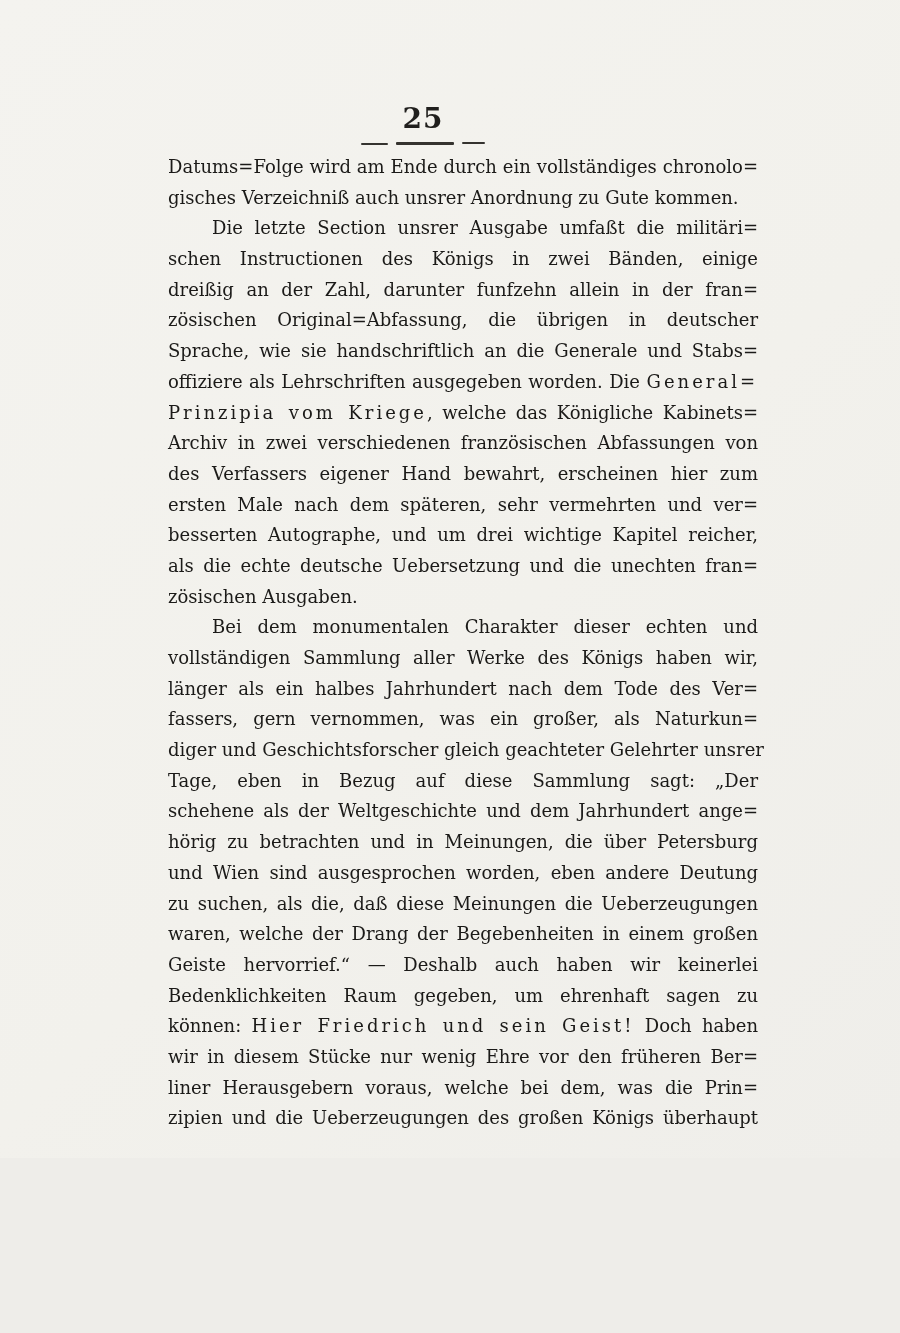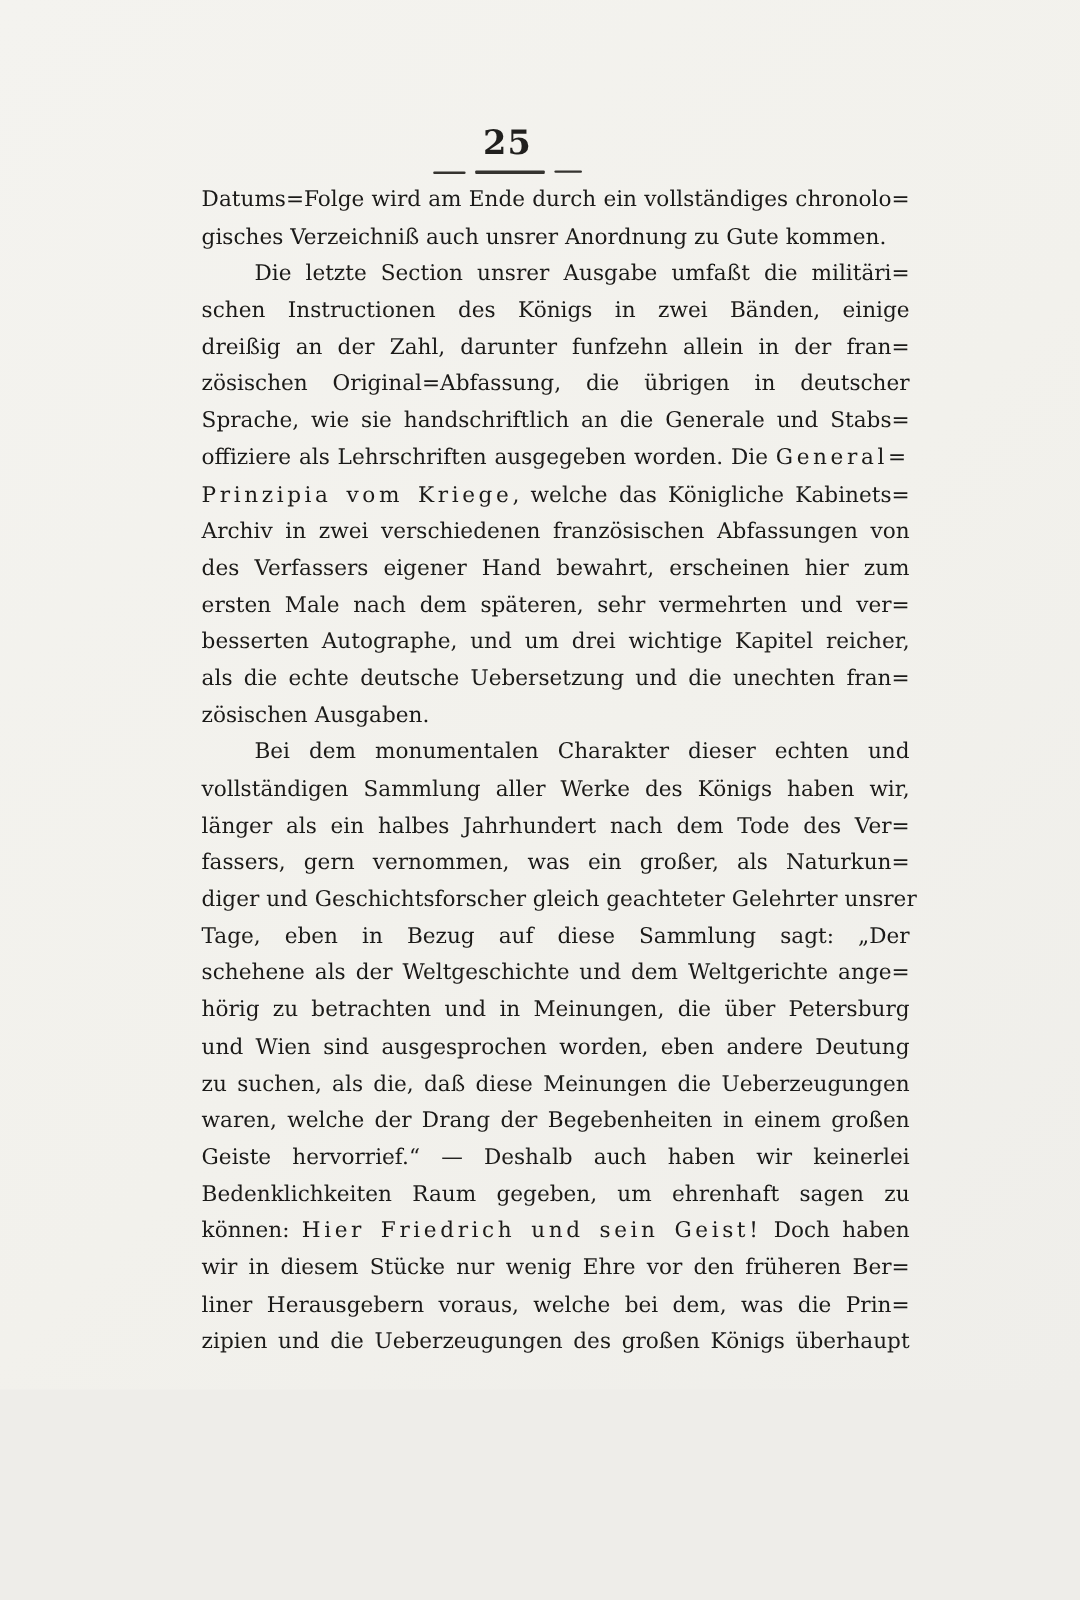--- a/index.html
+++ b/index.html
@@ -86,21 +86,21 @@
       <div class="line"><span>ersten Male nach dem späteren, sehr vermehrten und ver=</span></div>
       <div class="line"><span>besserten Autographe, und um drei wichtige Kapitel reicher,</span></div>
       <div class="line"><span>als die echte deutsche Uebersetzung und die unechten fran=</span></div>
       <div class="line para-end"><span>zösischen Ausgaben.</span></div>
       <div class="line indent"><span>Bei dem monumentalen Charakter dieser echten und</span></div>
       <div class="line"><span>vollständigen Sammlung aller Werke des Königs haben wir,</span></div>
       <div class="line"><span>länger als ein halbes Jahrhundert nach dem Tode des Ver=</span></div>
       <div class="line"><span>fassers, gern vernommen, was ein großer, als Naturkun=</span></div>
       <div class="line"><span>diger und Geschichtsforscher gleich geachteter Gelehrter unsrer</span></div>
       <div class="line"><span>Tage, eben in Bezug auf diese Sammlung sagt: „Der</span></div>
-      <div class="line"><span>schehene als der Weltgeschichte und dem Weltgerichte ange=</span></div>
+      <div class="line"><span>schehene als der Weltgeschichte und dem Jahrhundert ange=</span></div>
       <div class="line"><span>hörig zu betrachten und in Meinungen, die über Petersburg</span></div>
       <div class="line"><span>und Wien sind ausgesprochen worden, eben andere Deutung</span></div>
       <div class="line"><span>zu suchen, als die, daß diese Meinungen die Ueberzeugungen</span></div>
       <div class="line"><span>waren, welche der Drang der Begebenheiten in einem großen</span></div>
       <div class="line"><span>Geiste hervorrief.“ — Deshalb auch haben wir keinerlei</span></div>
       <div class="line"><span>Bedenklichkeiten Raum gegeben, um ehrenhaft sagen zu</span></div>
       <div class="line"><span>können: </span><span class="gesperrt">Hier Friedrich und sein Geist!</span><span> Doch haben</span></div>
       <div class="line"><span>wir in diesem Stücke nur wenig Ehre vor den früheren Ber=</span></div>
       <div class="line"><span>liner Herausgebern voraus, welche bei dem, was die Prin=</span></div>
       <div class="line"><span>zipien und die Ueberzeugungen des großen Königs überhaupt</span></div>

